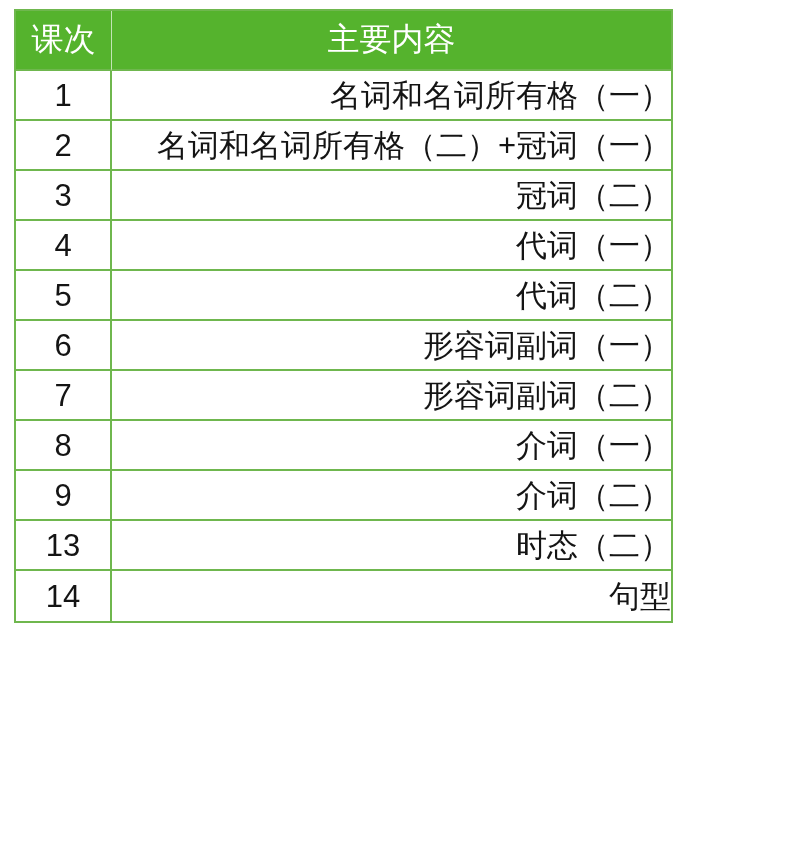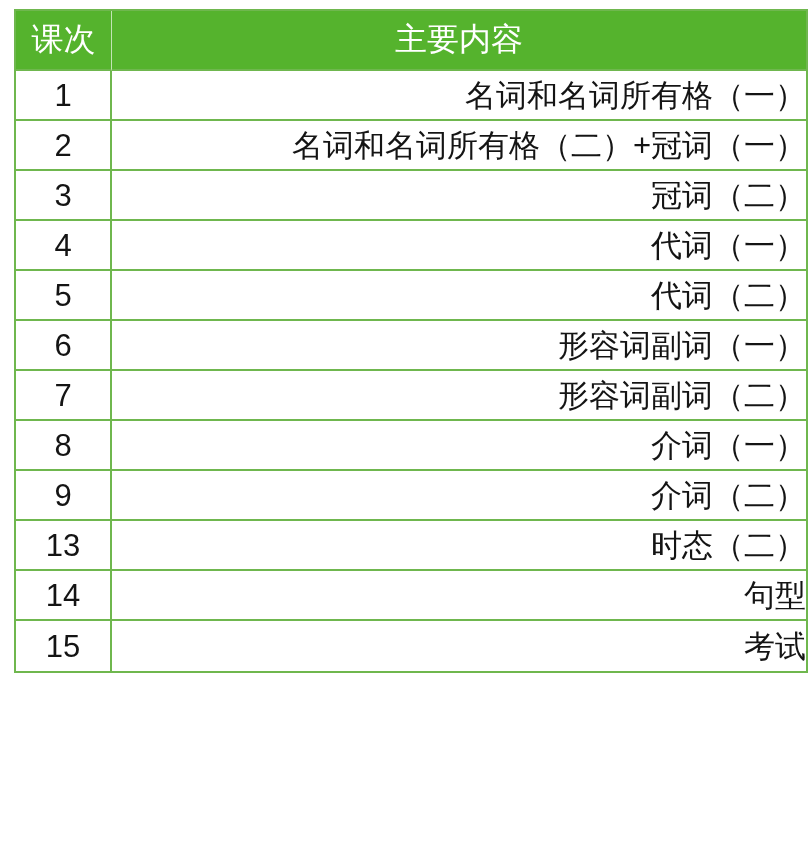--- a/index.html
+++ b/index.html
@@ -11,21 +11,21 @@
   *{ box-sizing:border-box; margin:0; padding:0; }
   html,body{
     width:810px; height:865px;
     background:#FFFFFF;
     font-family:"Liberation Sans","DejaVu Sans",sans-serif;
     overflow:hidden;
   }
   .table-wrap{
     position:absolute;
     left:14px; top:9px;
-    width:794px;
+    width:659px;
   }
   table.schedule{
     width:100%;
     border-collapse:separate;
     border-spacing:0;
     border:2px solid var(--border-green);
     table-layout:fixed;
   }
   col.col-num{ width:96px; }
   thead th{
@@ -129,19 +129,15 @@
   <tr>
     <td class="num">13</td>
     <td class="content">时态（二）</td>
   </tr>
 
   <tr>
     <td class="num">14</td>
     <td class="content">句型</td>
   </tr>
 
-  <tr>
-    <td class="num">15</td>
-    <td class="content">考试</td>
-  </tr>
 </tbody>
   </table>
 </div>
 
 </body></html>

